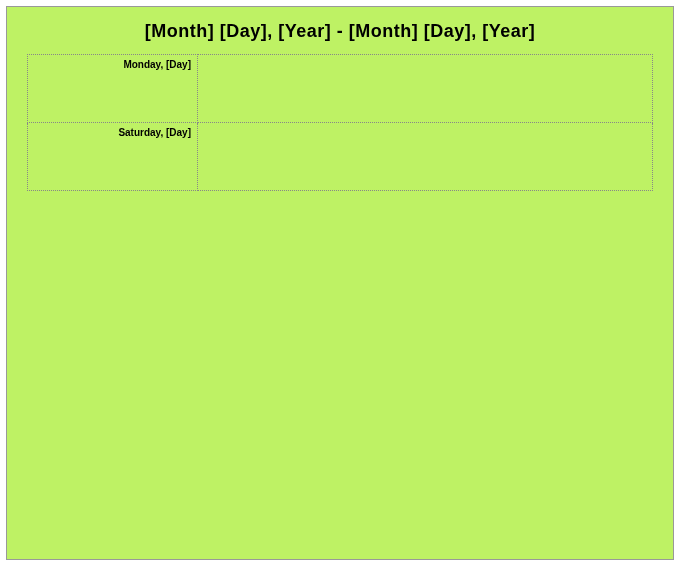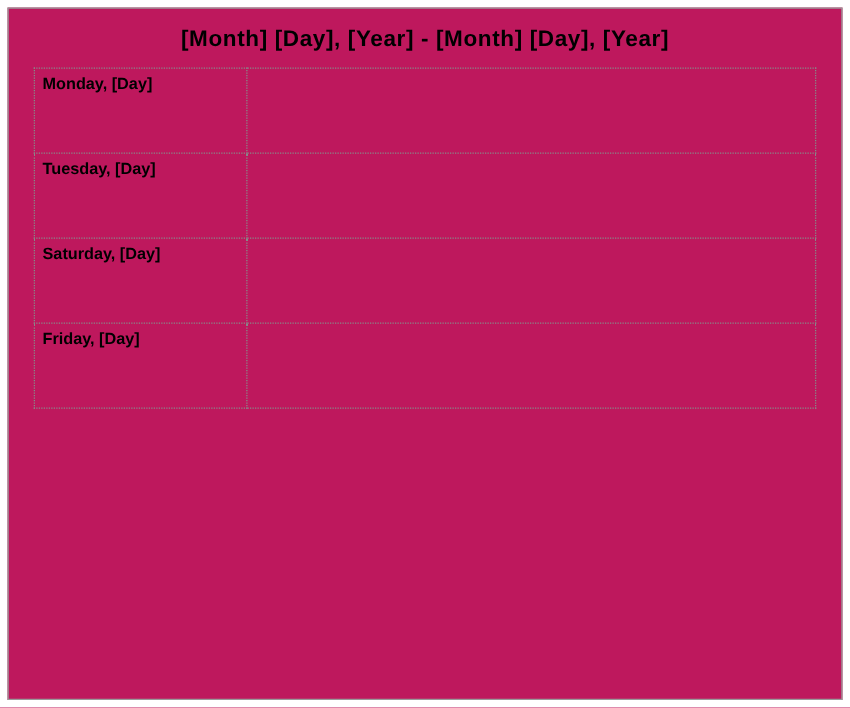--- a/index.html
+++ b/index.html
@@ -9,21 +9,21 @@
     }
     body {
       font-family: Verdana, Geneva, sans-serif;
       background: #fff;
       padding: 6px;
     }
     .page {
       width: 668px;
       height: 554px;
       border: 1px solid #999;
-      background: #be185d;
+      background: #bef264;
       padding: 14px 20px 18px 20px;
     }
     .title {
       font-size: 18px;
       font-weight: bold;
       text-align: center;
       margin-bottom: 12px;
       letter-spacing: 0.5px;
     }
     .week-table {
@@ -31,45 +31,38 @@
       border-collapse: collapse;
     }
     .week-table td {
       border: 1px dotted #888;
       vertical-align: top;
       padding: 4px 6px;
     }
     .day-label-cell {
       width: 170px;
       height: 68px;
-      font-size: 13px;
+      font-size: 10px;
       font-weight: bold;
+      text-align: right;
     }
     .day-content-cell {
       height: 68px;
     }
   </style>
 </head>
 <body>
 
 <div class="page">
   <h1 class="title">[Month]  [Day], [Year] - [Month] [Day], [Year]</h1>
   <table class="week-table">
     <tbody>
       <tr>
         <td class="day-label-cell">Monday, [Day]</td>
         <td class="day-content-cell"></td>
       </tr>
       <tr>
-        <td class="day-label-cell">Tuesday, [Day]</td>
-        <td class="day-content-cell"></td>
-      </tr>
-      <tr>
         <td class="day-label-cell">Saturday, [Day]</td>
-        <td class="day-content-cell"></td>
-      </tr>
-      <tr>
-        <td class="day-label-cell">Friday, [Day]</td>
         <td class="day-content-cell"></td>
       </tr>
     </tbody>
   </table>
 </div>
 
 </body></html>

